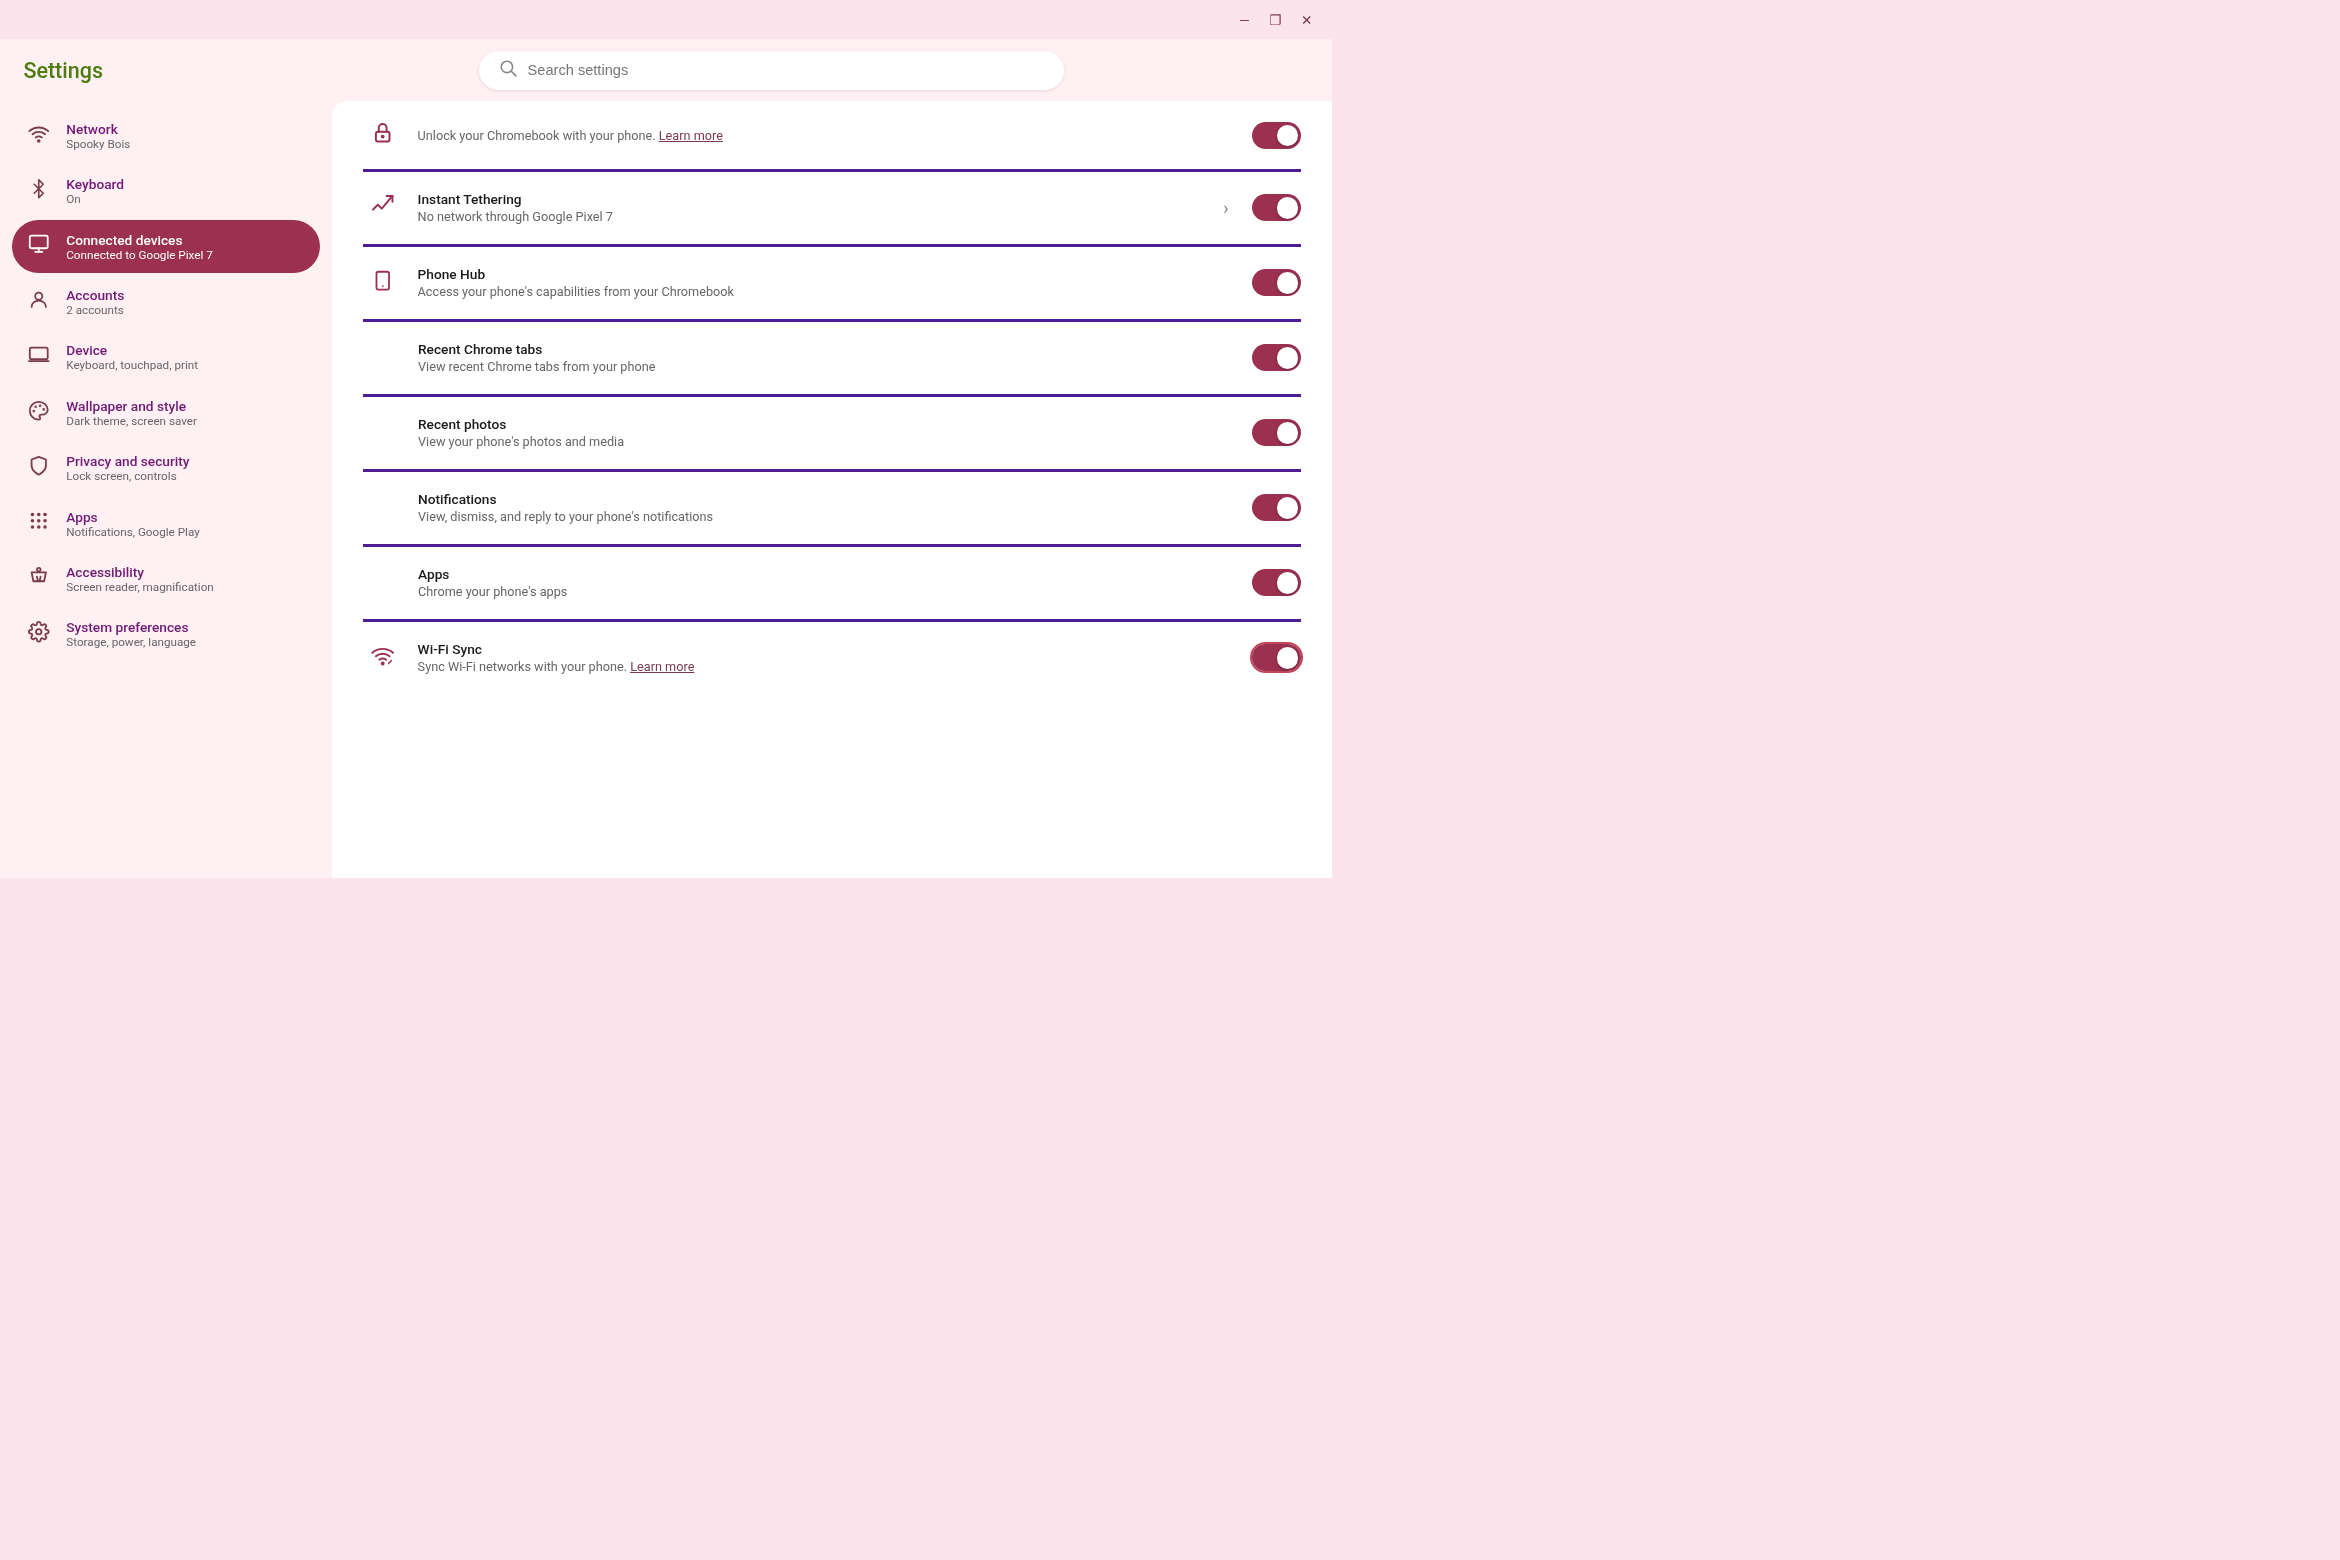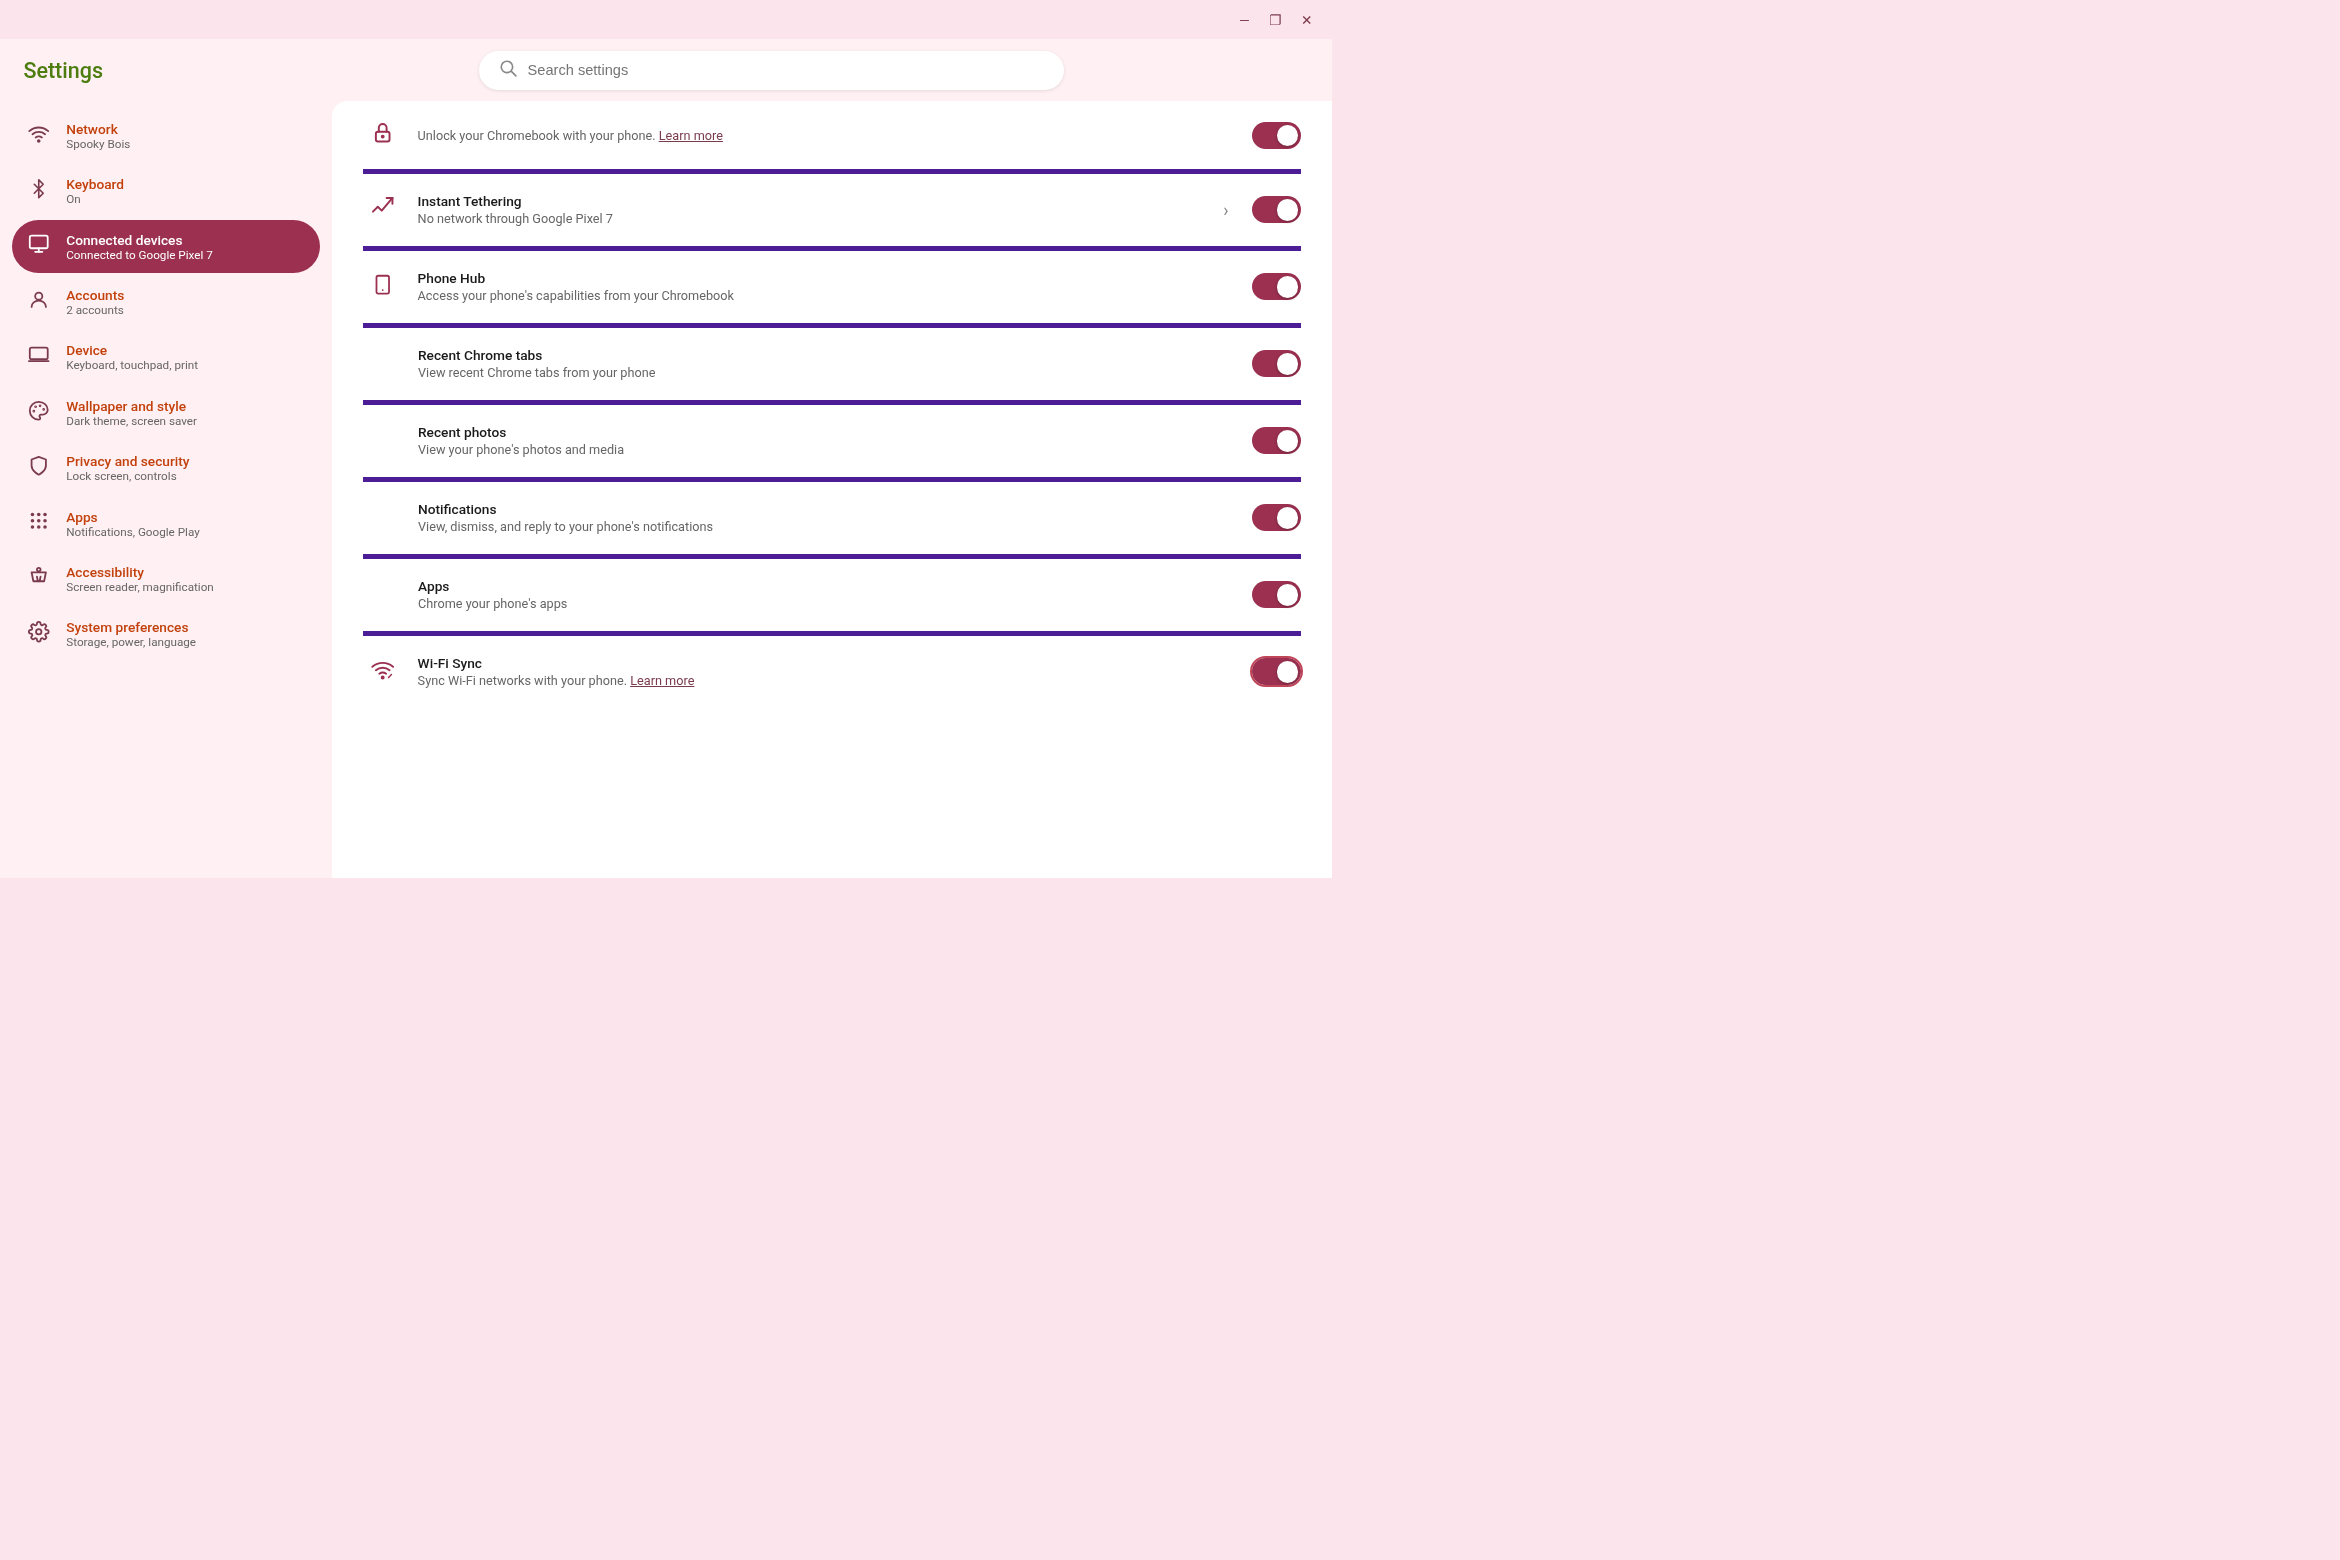--- a/index.html
+++ b/index.html
@@ -118,21 +118,21 @@
       font-size: 19.5px;
       color: #7b3b4e;
       width: 23.4px;
       text-align: center;
       flex-shrink: 0;
     }
     .sidebar-text { display: flex; flex-direction: column; }
     .sidebar-item-label {
       font-size: 13.7px;
       font-weight: 500;
-      color: #c2410c;
+      color: #701a75;
     }
     .sidebar-item-sub {
       font-size: 11.7px;
       color: #666;
     }
 
     
     .main-panel {
       flex: 1;
       background: #fff;
@@ -142,21 +142,21 @@
     }
 
     
     .settings-section {
       padding: 0 31px;
     }
     .settings-row {
       display: flex;
       align-items: center;
       padding: 19.5px 0;
-      border-bottom: 5px solid #4c1d95;
+      border-bottom: 3px solid #4c1d95;
       gap: 15.6px;
     }
     .settings-row:last-child {
       border-bottom: none;
     }
     .row-icon {
       width: 39px;
       text-align: center;
       color: #7b3b4e;
       font-size: 21.5px;

